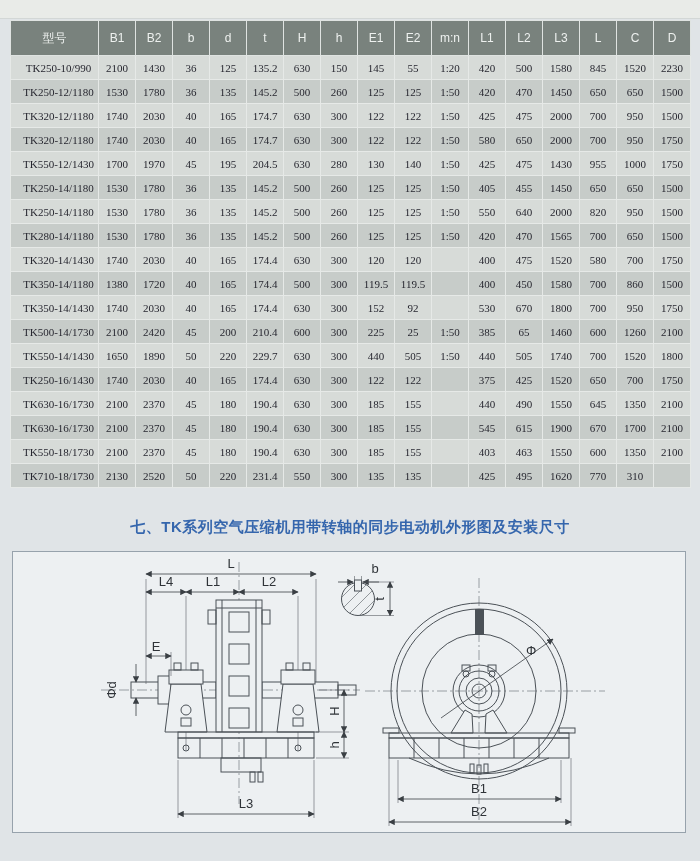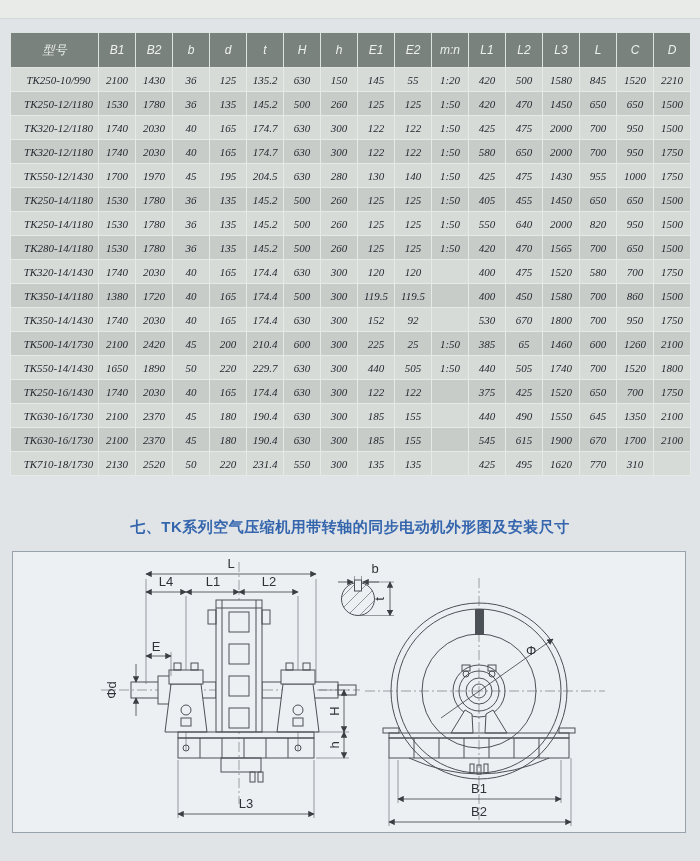--- a/index.html
+++ b/index.html
@@ -7,22 +7,22 @@
     --heading-color:#3566ad; --drawing-bg:#edf0f2;
   }
   html,body{margin:0;padding:0;}
   body{
     width:700px;height:861px;position:relative;overflow:hidden;
     background:var(--page-bg);
     font-family:"Liberation Sans",sans-serif;
   }
   .top-strip{position:absolute;left:0;top:0;width:700px;height:18px;background:#e9ebe8;border-bottom:1px solid #d3d7d6;}
   table.spec{
-    position:absolute;left:10px;top:32px;width:680px;
-    border-collapse:collapse;table-layout:fixed;font-style:italic;
+    position:absolute;left:10px;top:20px;width:680px;
+    border-collapse:collapse;table-layout:fixed;
   }
   table.spec col.model{width:88px;}
   table.spec col.num{width:37px;}
   table.spec th{
     background:var(--header-bg);color:#eef1ef;font-weight:normal;
     font-size:12px;height:34px;border:1px solid #dfe3e1;padding:0;text-align:center;
     font-family:"Liberation Sans",sans-serif;
   }
   table.spec td{
     font-family:"Liberation Serif",serif;font-size:11px;color:#272730;
@@ -104,21 +104,21 @@
         <td>630</td>
         <td>150</td>
         <td>145</td>
         <td>55</td>
         <td>1:20</td>
         <td>420</td>
         <td>500</td>
         <td>1580</td>
         <td>845</td>
         <td>1520</td>
-        <td>2210</td>
+        <td>2230</td>
       </tr>
       <tr>
         <td class="model">TK250-12/1180</td>
         <td>1530</td>
         <td>1780</td>
         <td>36</td>
         <td>135</td>
         <td>145.2</td>
         <td>500</td>
         <td>260</td>
@@ -389,20 +389,39 @@
         <td>630</td>
         <td>300</td>
         <td>185</td>
         <td>155</td>
         <td></td>
         <td>545</td>
         <td>615</td>
         <td>1900</td>
         <td>670</td>
         <td>1700</td>
+        <td>2100</td>
+      </tr>
+      <tr>
+        <td class="model">TK550-18/1730</td>
+        <td>2100</td>
+        <td>2370</td>
+        <td>45</td>
+        <td>180</td>
+        <td>190.4</td>
+        <td>630</td>
+        <td>300</td>
+        <td>185</td>
+        <td>155</td>
+        <td></td>
+        <td>403</td>
+        <td>463</td>
+        <td>1550</td>
+        <td>600</td>
+        <td>1350</td>
         <td>2100</td>
       </tr>
       <tr>
         <td class="model">TK710-18/1730</td>
         <td>2130</td>
         <td>2520</td>
         <td>50</td>
         <td>220</td>
         <td>231.4</td>
         <td>550</td>

